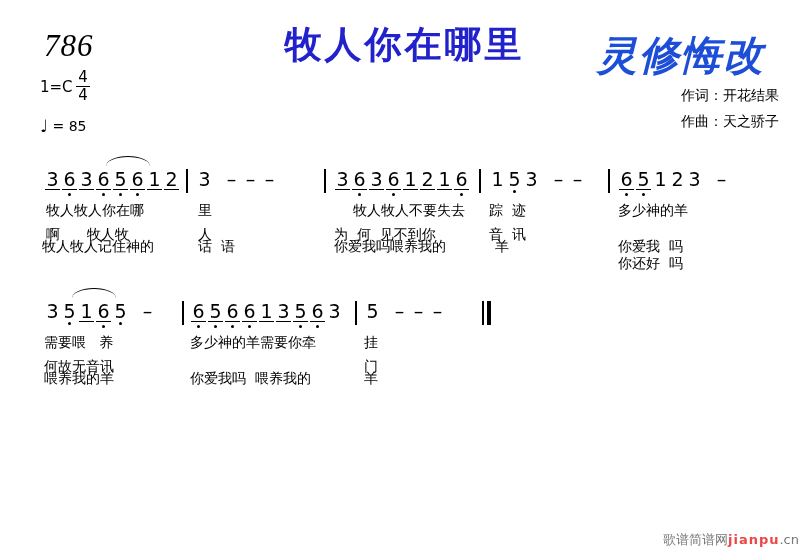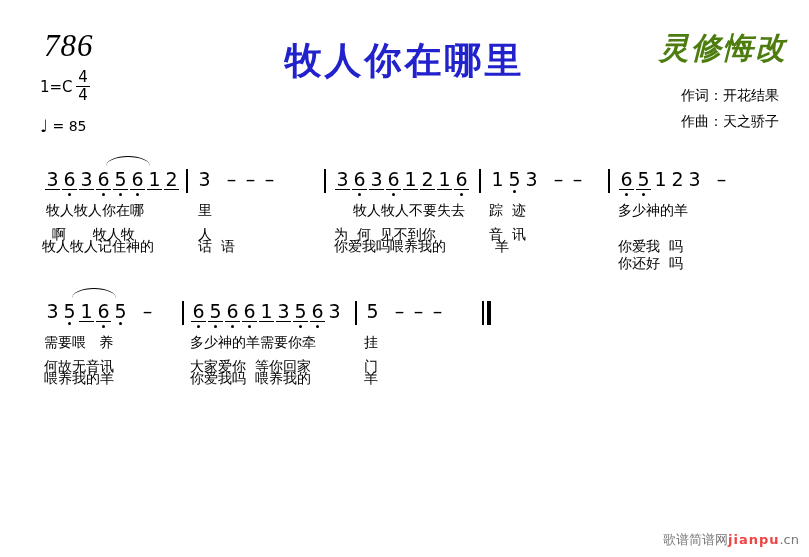--- a/index.html
+++ b/index.html
@@ -28,38 +28,38 @@
     top: 28px;
     font-family: "Liberation Serif", serif;
     font-style: italic;
     font-size: 31px;
     color: #000000;
     letter-spacing: 1px;
   }
   .title {
     position: absolute;
     left: 0;
-    top: 36px;
+    top: 20px;
     width: 809px;
     text-align: center;
     font-family: "DejaVu Sans", sans-serif;
     font-weight: bold;
     font-size: 37px;
     color: #2222cc;
     letter-spacing: 3px;
   }
   .subtitle {
     position: absolute;
-    right: 22px;
+    right: 44px;
     top: 28px;
     font-family: "Liberation Serif", serif;
     font-style: italic;
     font-weight: bold;
-    font-size: 30px;
-    color: #4d7c0f;
+    font-size: 40px;
+    color: #1d4ed8;
     letter-spacing: 2px;
   }
   .credits {
     position: absolute;
     right: 30px;
     top: 82px;
     text-align: left;
     font-family: "DejaVu Sans", sans-serif;
     font-size: 14px;
     color: #000000;
@@ -243,21 +243,21 @@
   </div>
 
   <div class="system sys1">
 
     <div class="measure" style="left:44px; width:140px;">
       <div class="slur" style="left:62px; top:-12px; width:44px;"></div>
       <div class="notes">
         <span class="n beam">3</span><span class="n beam dotlow">6</span><span class="n beam">3</span><span class="n beam dotlow">6</span><span class="n beam dotlow">5</span><span class="n beam dotlow">6</span><span class="n beam">1</span><span class="n beam">2</span>
       </div>
       <div class="lyrics ly1" style="left:2px;">牧人牧人你在哪</div>
-      <div class="lyrics ly2" style="left:8px;">啊      牧人牧</div>
+      <div class="lyrics ly2" style="left:2px;">啊      牧人牧</div>
       <div class="lyrics ly3" style="left:-2px;">牧人牧人记住神的</div>
     </div>
     <div class="barline" style="left:186px;"></div>
 
     <div class="measure" style="left:196px; width:120px;">
       <div class="notes">
         <span class="n">3</span><span class="sp"></span><span class="dash">–</span><span class="dash">–</span><span class="dash">–</span>
       </div>
       <div class="lyrics ly1" style="left:2px;">里</div>
       <div class="lyrics ly2" style="left:2px;">人</div>
@@ -306,21 +306,20 @@
       <div class="lyrics ly2" style="left:0px;">何故无音讯</div>
       <div class="lyrics ly3" style="left:0px;">喂养我的羊</div>
     </div>
     <div class="barline" style="left:182px;"></div>
 
     <div class="measure" style="left:190px; width:170px;">
       <div class="notes">
         <span class="n beam dotlow">6</span><span class="n beam dotlow">5</span><span class="n beam dotlow">6</span><span class="n beam dotlow">6</span><span class="n beam">1</span><span class="n beam">3</span><span class="n beam dotlow">5</span><span class="n beam dotlow">6</span><span class="n">3</span>
       </div>
       <div class="lyrics ly1" style="left:0px;">多少神的羊需要你牵</div>
-      <div class="lyrics ly2" style="left:0px;">大家爱你  等你回家</div>
       <div class="lyrics ly3" style="left:0px;">你爱我吗  喂养我的</div>
     </div>
     <div class="barline" style="left:355px;"></div>
 
     <div class="measure" style="left:364px; width:110px;">
       <div class="notes">
         <span class="n">5</span><span class="sp"></span><span class="dash">–</span><span class="dash">–</span><span class="dash">–</span>
       </div>
       <div class="lyrics ly1" style="left:0px;">挂</div>
       <div class="lyrics ly2" style="left:0px;">门</div>

